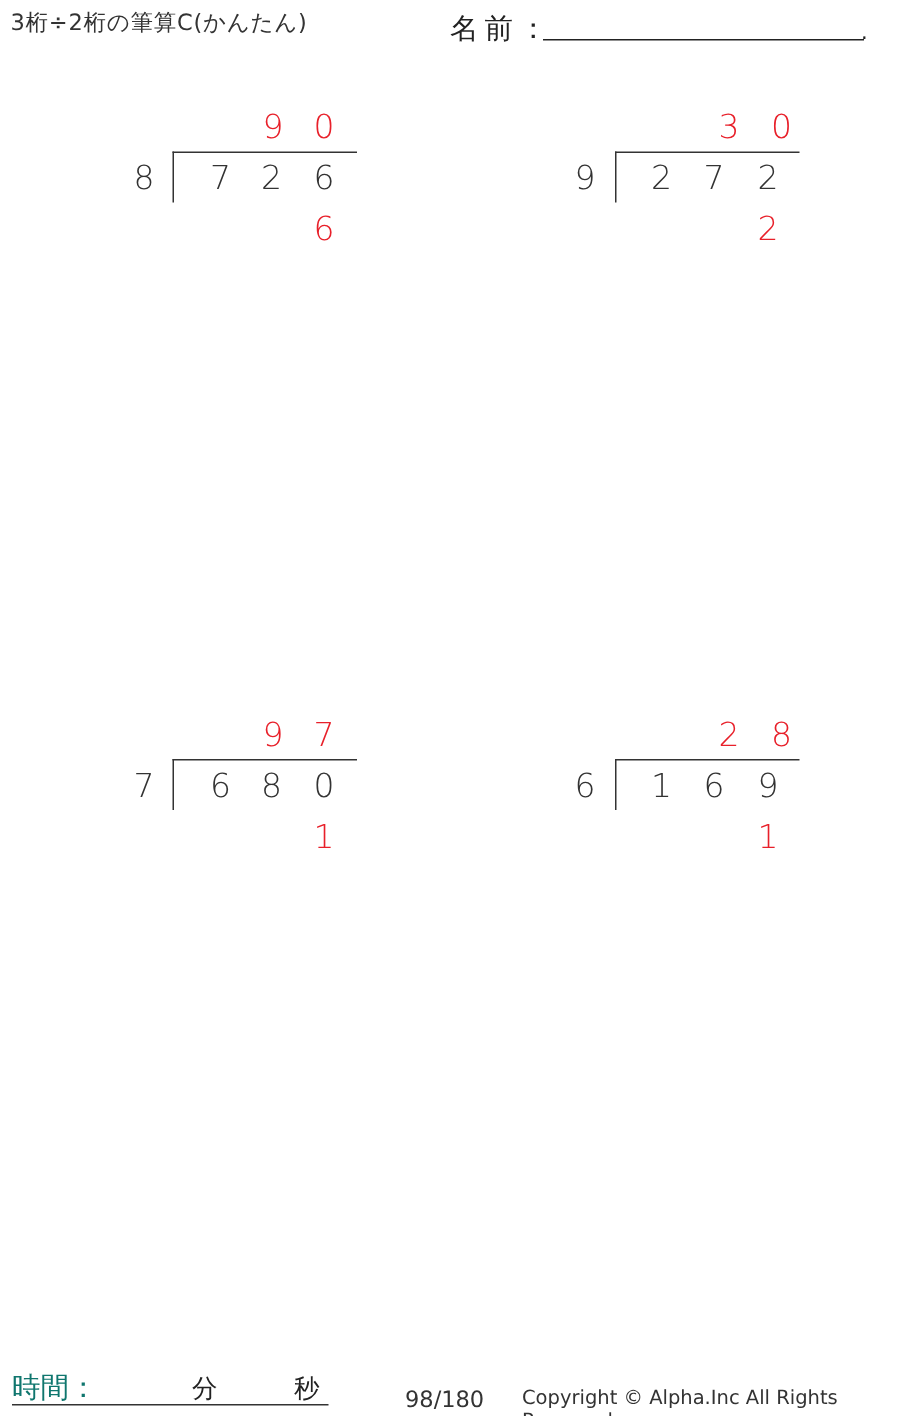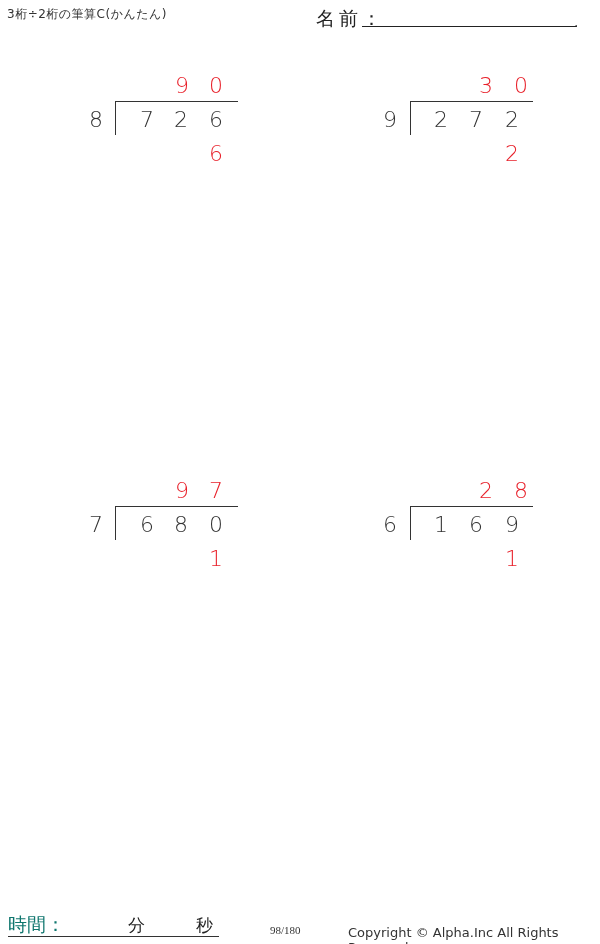--- a/index.html
+++ b/index.html
@@ -1,32 +1,32 @@
 <!DOCTYPE html>
 <html><head>
 <meta charset="utf-8">
 <style>
   html, body { margin: 0; padding: 0; background: #ffffff; }
   body { width: 600px; height: 944px; position: relative; overflow: hidden;
          font-family: "DejaVu Sans", sans-serif; color: #222; }
   .abs { position: absolute; }
-  .title { left: 7px; top: 6px; font-size: 12px; color: #333; letter-spacing: 0.5px; }
-  .name-label { left: 300px; top: 6px; font-size: 19px; color: #222; letter-spacing: 4px; margin-left: 16px; }
+  .title { left: 7px; top: 6px; font-size: 15px; color: #333; letter-spacing: 0.5px; }
+  .name-label { left: 300px; top: 6px; font-size: 19px; color: #222; letter-spacing: 4px; }
   .name-line { left: 362px; top: 26px; width: 214px; height: 0; border-top: 1.3px solid #222; }
   .name-dot { left: 574px; top: 14px; font-size: 14px; }
   .problem { position: absolute; width: 180px; height: 100px; }
   .digit { position: absolute; width: 20px; text-align: center; font-size: 22px; line-height: 24px; font-weight: 300; color: #333; }
   .red { color: #e8202a; }
   .bracket-v { position: absolute; width: 0; border-left: 1.3px solid #333; }
   .bracket-h { position: absolute; height: 0; border-top: 1.3px solid #333; }
   .footer-time { left: 8px; top: 912px; font-size: 19px; color: #0f766e; }
   .footer-line { left: 8px; top: 936px; width: 211px; height: 0; border-top: 1.3px solid #333; }
   .footer-fun { left: 128px; top: 914px; font-size: 17px; }
   .footer-byo { left: 196px; top: 914px; font-size: 17px; }
-  .page-num { left: 270px; top: 924px; font-size: 11px; color: #333; font-family: Liberation Serif, serif; }
+  .page-num { left: 270px; top: 924px; font-size: 15px; color: #333; }
   .copyright { left: 348px; top: 925px; font-size: 13px; color: #333; }
 </style>
 </head>
 <body>
 
 <div class="abs title">3桁÷2桁の筆算C(かんたん)</div>
 <div class="abs name-label">名前：</div>
 <div class="abs name-line"></div>
 <div class="abs name-dot">.</div>
 

